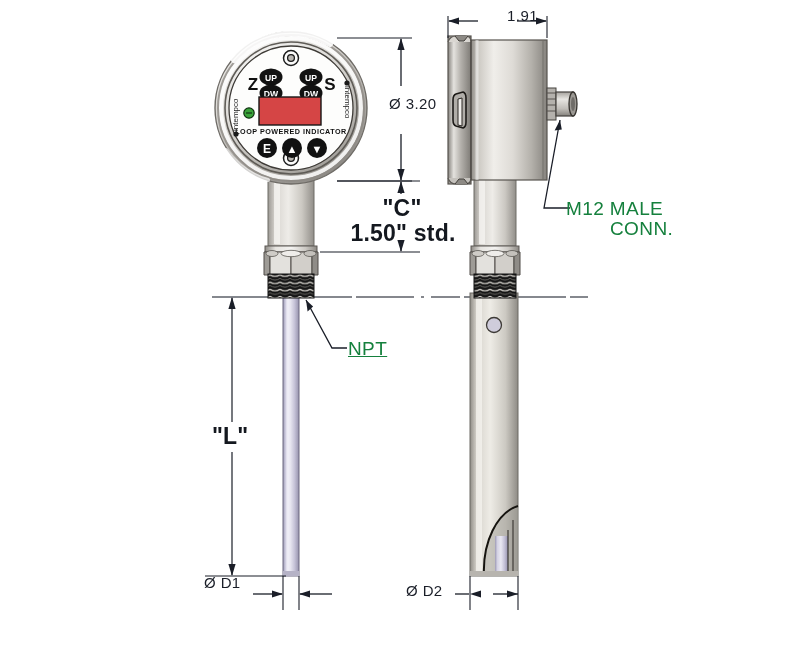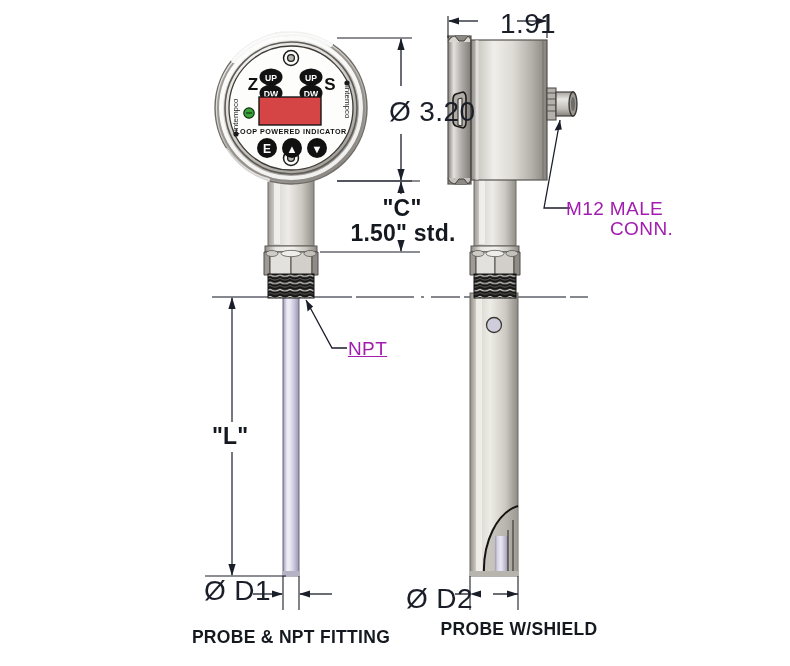--- a/index.html
+++ b/index.html
@@ -4,23 +4,23 @@
 <style>
   html,body{margin:0;padding:0;background:#ffffff;}
   body{
     width:790px;height:666px;position:relative;overflow:hidden;
     font-family:"Liberation Sans", sans-serif;
     color:#1b1f2a;
   }
   .stage{position:absolute;left:0;top:0;width:790px;height:666px;}
   svg{position:absolute;left:0;top:0;width:790px;height:666px;overflow:visible;}
   .lbl{position:absolute;white-space:pre;line-height:1.12;}
-  .dimtxt{font-size:28px;letter-spacing:.4px;color:#1a1e28;}
+  .dimtxt{font-size:15px;letter-spacing:.4px;color:#1a1e28;}
   .bold-dim{font-size:23px;font-weight:bold;color:#14181f;letter-spacing:.2px;}
-  .leadtxt{font-size:19px;color:#a21caf;letter-spacing:.4px;}
+  .leadtxt{font-size:19px;color:#15803d;letter-spacing:.4px;}
   .caption{font-size:17.5px;font-weight:bold;color:#14181f;letter-spacing:.3px;text-align:center;}
   .center-txt{text-align:center;}
 </style>
 </head>
 <body>
 
 <div class="stage">
 
   <svg viewBox="0 0 790 666">
     <defs>
@@ -352,16 +352,14 @@
   <div class="lbl bold-dim" style="left:212px; top:424px;">"L"</div>
 
   <div class="lbl dimtxt" style="left:204px; top:575px;">Ø D1</div>
   <div class="lbl dimtxt" style="left:406px; top:583px;text-align:center;">Ø D2</div>
 
   <div class="lbl leadtxt" style="left:348px; top:338px;text-decoration:underline;">NPT</div>
 
   <div class="lbl leadtxt" style="left:566px; top:198px;">M12 MALE</div>
   <div class="lbl leadtxt" style="left:610px; top:218px;">CONN.</div>
 
-  <div class="lbl caption" style="left:180px; top:628px; width:222px;">PROBE &amp; NPT FITTING</div>
-  <div class="lbl caption" style="left:422px; top:620px; width:194px;">PROBE W/SHIELD</div>
 
 </div>
 
 </body></html>

